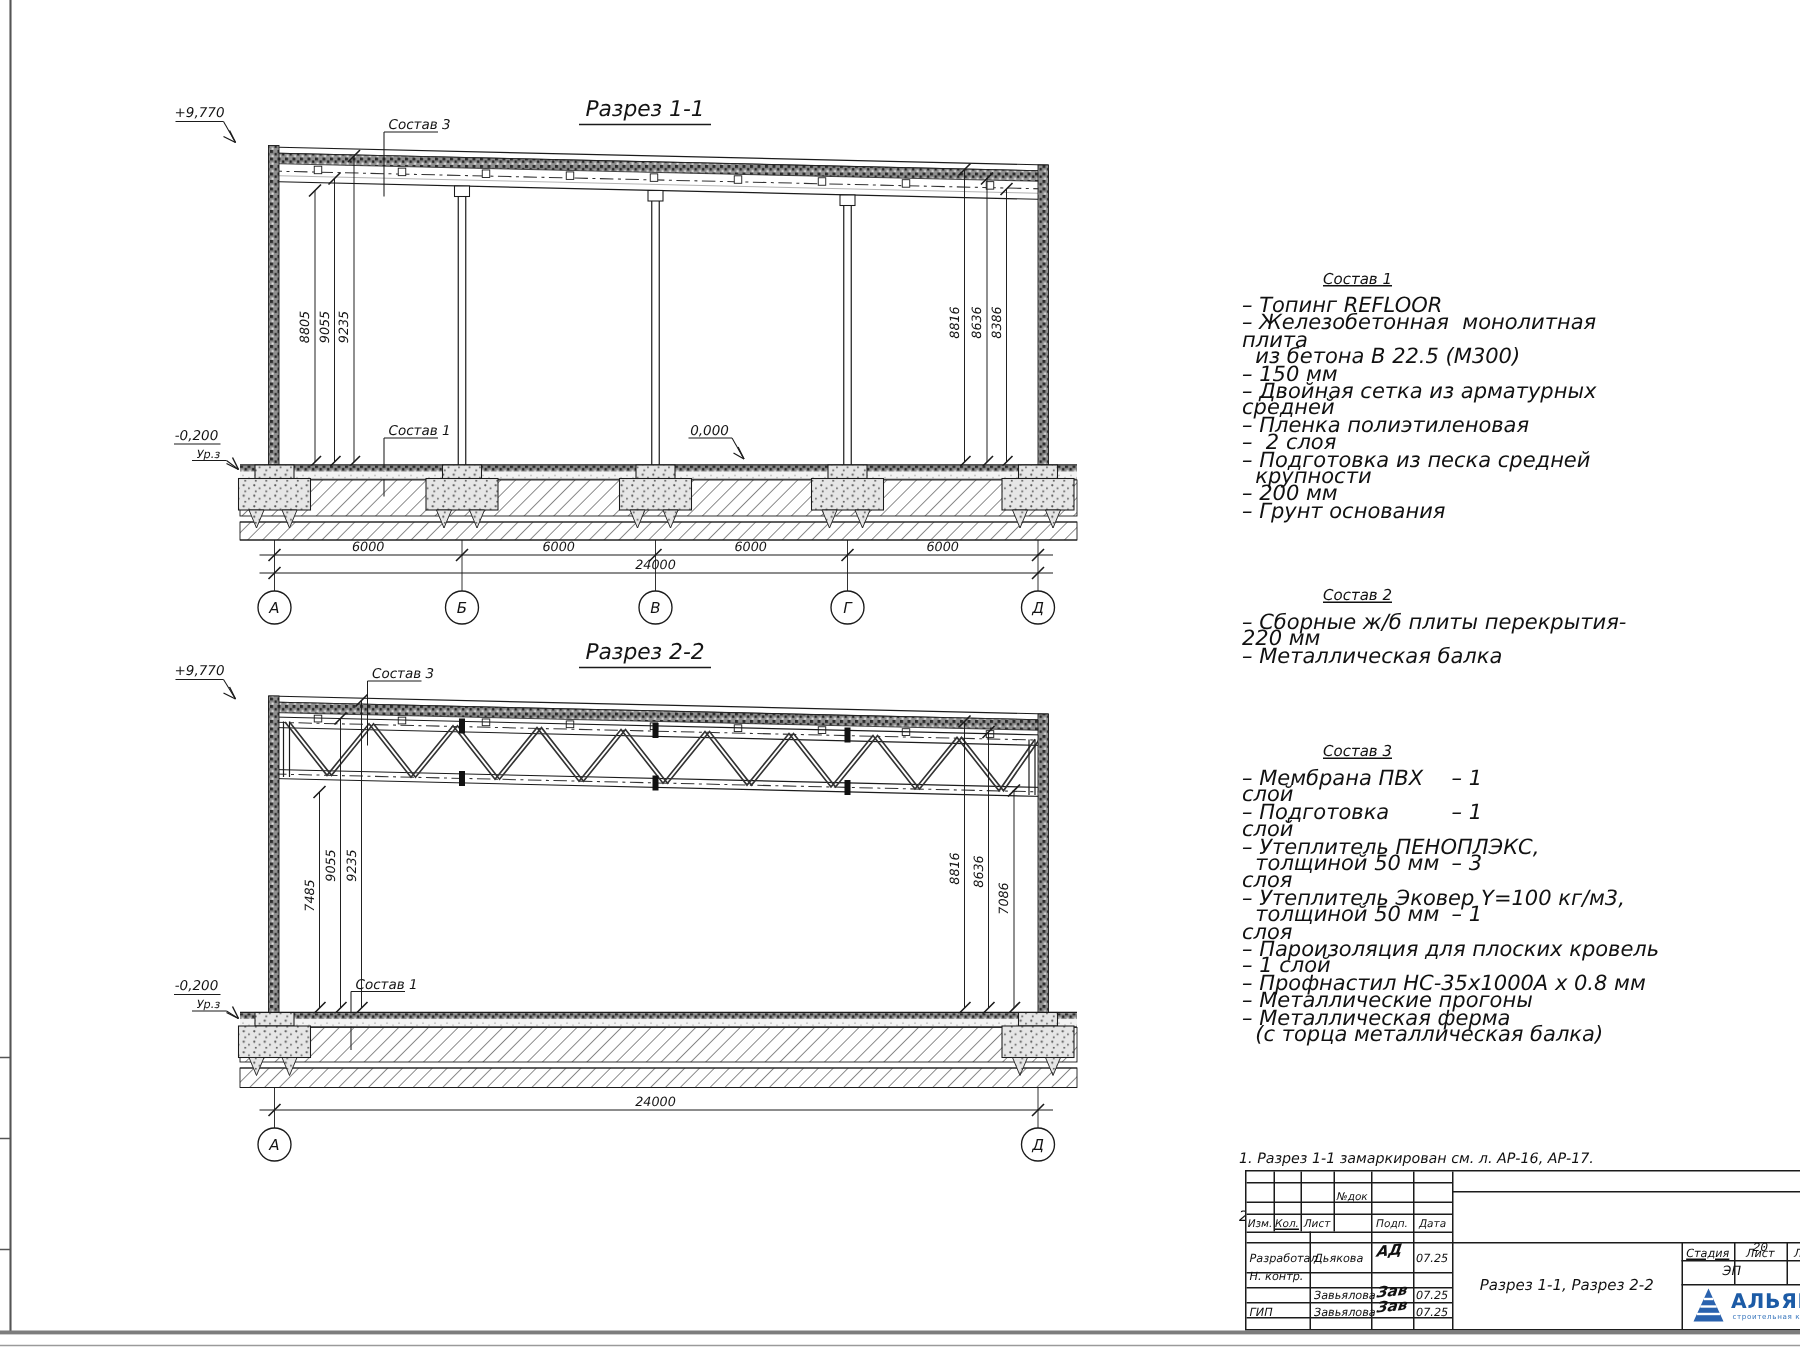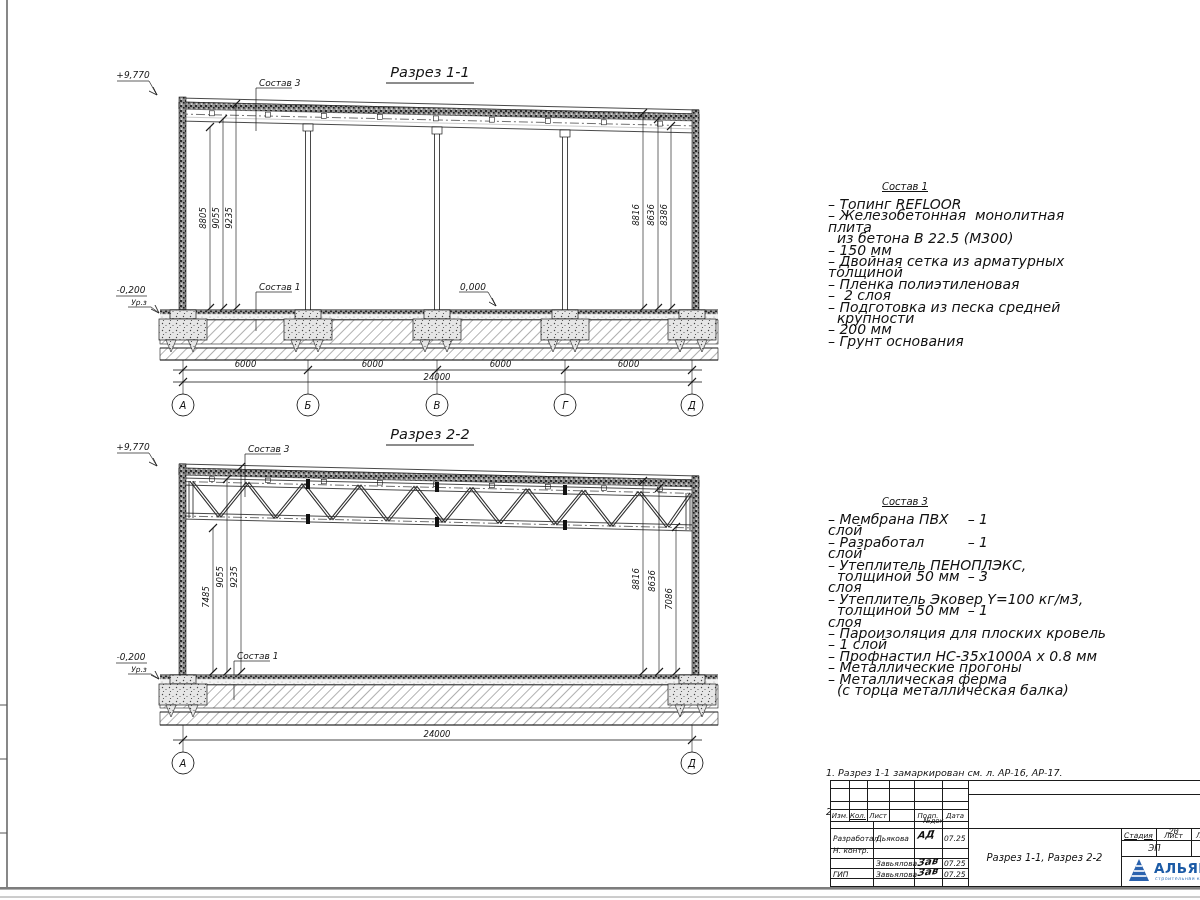--- a/index.html
+++ b/index.html
@@ -395,35 +395,41 @@
 </svg>
 
 <div class="sostav" style="left:828px;top:181px;width:200px;">
   <div class="sostav-title">Состав 1</div>
   <div class="srow"><span>– Топинг REFLOOR</span></div>
   <div class="srow"><span>– Железобетонная  монолитная</span></div>
   <div class="srow"><span>плита</span></div>
   <div class="srow"><span>  из бетона В 22.5 (М300)</span></div>
   <div class="srow"><span>– 150 мм</span></div>
   <div class="srow"><span>– Двойная сетка из арматурных</span></div>
-  <div class="srow"><span>толщиной</span></div>
+  <div class="srow"><span>средней</span></div>
   <div class="srow"><span>– Пленка полиэтиленовая</span></div>
   <div class="srow"><span>–  2 слоя</span></div>
   <div class="srow"><span>– Подготовка из песка средней</span></div>
   <div class="srow"><span>  крупности</span></div>
   <div class="srow"><span>– 200 мм</span></div>
   <div class="srow"><span>– Грунт основания</span></div>
 </div>
 
+<div class="sostav" style="left:828px;top:392px;width:200px;">
+  <div class="sostav-title">Состав 2</div>
+  <div class="srow"><span>– Сборные ж/б плиты перекрытия-</span></div>
+  <div class="srow"><span>220 мм</span></div>
+  <div class="srow"><span>– Металлическая балка</span></div>
+</div>
 
 <div class="sostav" style="left:828px;top:496px;width:200px;">
   <div class="sostav-title">Состав 3</div>
   <div class="srow"><span>– Мембрана ПВХ</span><span class="rv">– 1</span></div>
   <div class="srow"><span>слой</span></div>
-  <div class="srow"><span>– Разработал</span><span class="rv">– 1</span></div>
+  <div class="srow"><span>– Подготовка</span><span class="rv">– 1</span></div>
   <div class="srow"><span>слой</span></div>
   <div class="srow"><span>– Утеплитель ПЕНОПЛЭКС,</span></div>
   <div class="srow"><span>  толщиной 50 мм</span><span class="rv">– 3</span></div>
   <div class="srow"><span>слоя</span></div>
   <div class="srow"><span>– Утеплитель Эковер Y=100 кг/м3,</span></div>
   <div class="srow"><span>  толщиной 50 мм</span><span class="rv">– 1</span></div>
   <div class="srow"><span>слоя</span></div>
   <div class="srow"><span>– Пароизоляция для плоских кровель</span></div>
   <div class="srow"><span>– 1 слой</span></div>
   <div class="srow"><span>– Профнастил НС-35х1000А х 0.8 мм</span></div>
@@ -459,21 +465,21 @@
   <div class="tbh" style="top:59px;left:290px;width:140px;"></div>
   <div class="tbh" style="top:67px;left:0;width:137px;"></div>
   <div class="tbh" style="top:75px;left:290px;width:140px;"></div>
   <div class="tbh" style="top:77px;left:0;width:137px;"></div>
   <div class="tbh" style="top:87px;left:0;width:137px;"></div>
   <div class="tbh" style="top:97px;left:0;width:137px;"></div>
 
   <div class="tbt tbc" style="left:0;width:18px;top:30.5px;">Изм.</div>
   <div class="tbt tbc" style="left:18px;width:18px;top:30.5px;text-decoration:underline;">Кол.</div>
   <div class="tbt tbc" style="left:36px;width:22px;top:30.5px;">Лист</div>
-  <div class="tbt tbc" style="left:58px;width:25px;top:36px;padding-left:32px;">№док</div>
+  <div class="tbt tbc" style="left:58px;width:25px;top:13px;">№док</div>
   <div class="tbt tbc" style="left:83px;width:28px;top:30.5px;">Подп.</div>
   <div class="tbt tbc" style="left:111px;width:26px;top:30.5px;">Дата</div>
 
   <div class="tbt2" style="left:2px;top:53px;">Разработал</div>
   <div class="tbt2" style="left:45px;top:53px;">Дьякова</div>
   <div class="sig" style="left:87px;top:48px;">АД</div>
   <div class="tbt2" style="left:113px;top:53px;">07.25</div>
 
   <div class="tbt2" style="left:2px;top:65px;">Н. контр.</div>
   <div class="tbt2" style="left:45px;top:78px;">Завьялова</div>

